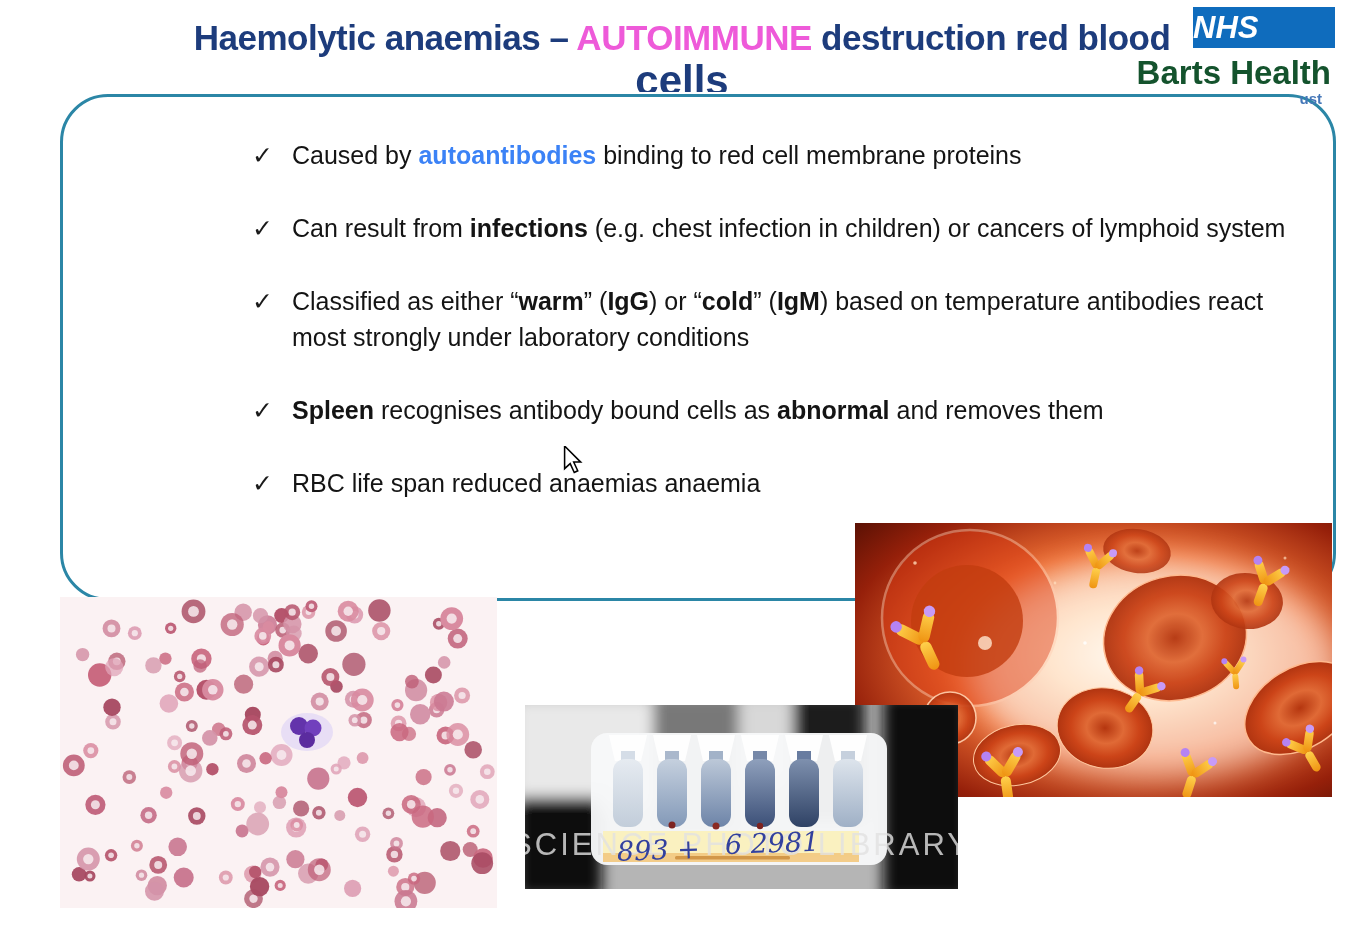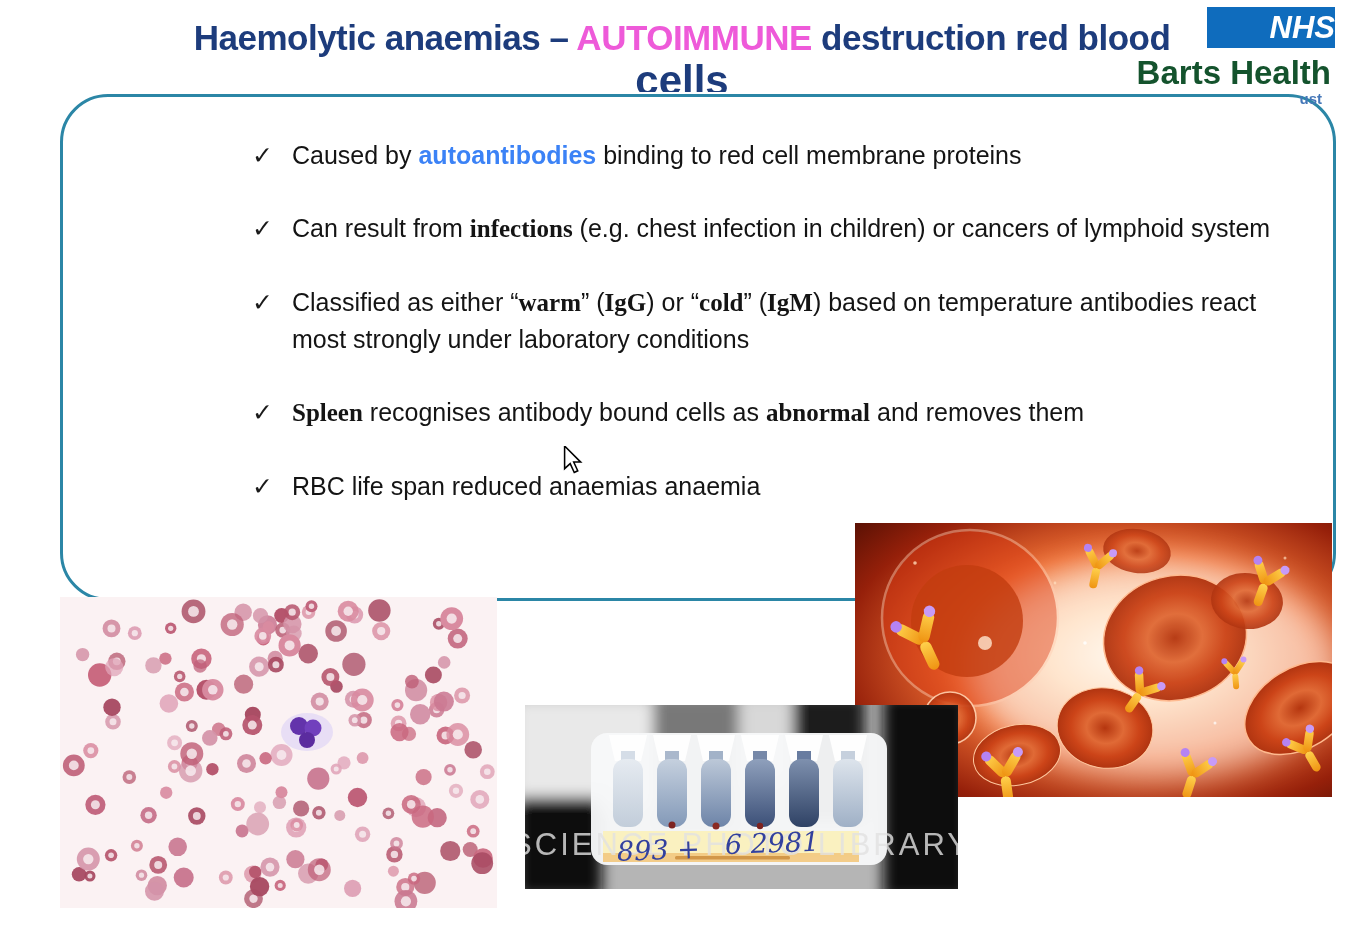--- a/index.html
+++ b/index.html
@@ -7,35 +7,35 @@
        font-family:"Liberation Sans","DejaVu Sans",sans-serif;}
   .slide{position:absolute;inset:0;}
 
   
   .title-wrap{position:absolute;left:0;top:18px;width:100%;text-align:center;z-index:3;}
   .title-line1{font-size:35px;font-weight:bold;color:#1d3c7c;letter-spacing:-0.5px;white-space:nowrap;}
   .title-line1 .hl{color:#ee5ad9;}
   .title-line2{font-size:42px;font-weight:bold;color:#1d3c7c;height:33px;line-height:43px;overflow:hidden;margin-top:1px;}
 
   
-  .nhs-box{position:absolute;right:29px;top:7px;width:128px;height:41px;background:#0f6cbd;z-index:2;
-           display:flex;align-items:center;justify-content:flex-end;}
+  .nhs-box{position:absolute;right:29px;top:7px;width:142px;height:41px;background:#0f6cbd;z-index:2;
+           display:flex;align-items:center;justify-content:flex-start;}
   .nhs-box span{color:#ffffff;font-weight:bold;font-style:italic;font-size:31px;letter-spacing:0px;}
   .org-name{position:absolute;right:33px;top:54px;font-size:33px;font-weight:bold;color:#14532d;z-index:2;white-space:nowrap;}
   .trust-suffix{position:absolute;right:42px;top:90px;font-size:15px;font-weight:bold;color:#4577b8;z-index:2;}
 
   
   .content-box{position:absolute;left:60px;top:94px;width:1270px;height:501px;
                border:3.5px solid #2b86a6;border-radius:48px;z-index:1;background:transparent;}
 
   
   .bullets{position:absolute;left:252px;top:137px;width:1052px;z-index:2;list-style:none;margin:0;padding:0;}
   .bullets li{display:flex;margin-bottom:37px;font-size:25px;line-height:36px;color:#141414;}
   .bullets .check{width:24px;flex:0 0 24px;margin-right:16px;color:#1a1a1a;}
-  .seg-b{font-weight:bold;font-family:Liberation Serif, serif;}
+  .seg-b{font-weight:bold;}
   .seg-p{font-weight:bold;color:#3b82f6;}
 
   
   .img-smear{position:absolute;left:60px;top:597px;width:437px;height:311px;z-index:2;}
   .img-rbc{position:absolute;left:855px;top:523px;width:477px;height:274px;z-index:2;}
   .img-gel{position:absolute;left:525px;top:705px;width:433px;height:184px;z-index:3;}
   svg{display:block;}
 
   
   .cursor{position:absolute;left:563px;top:446px;z-index:9;}

